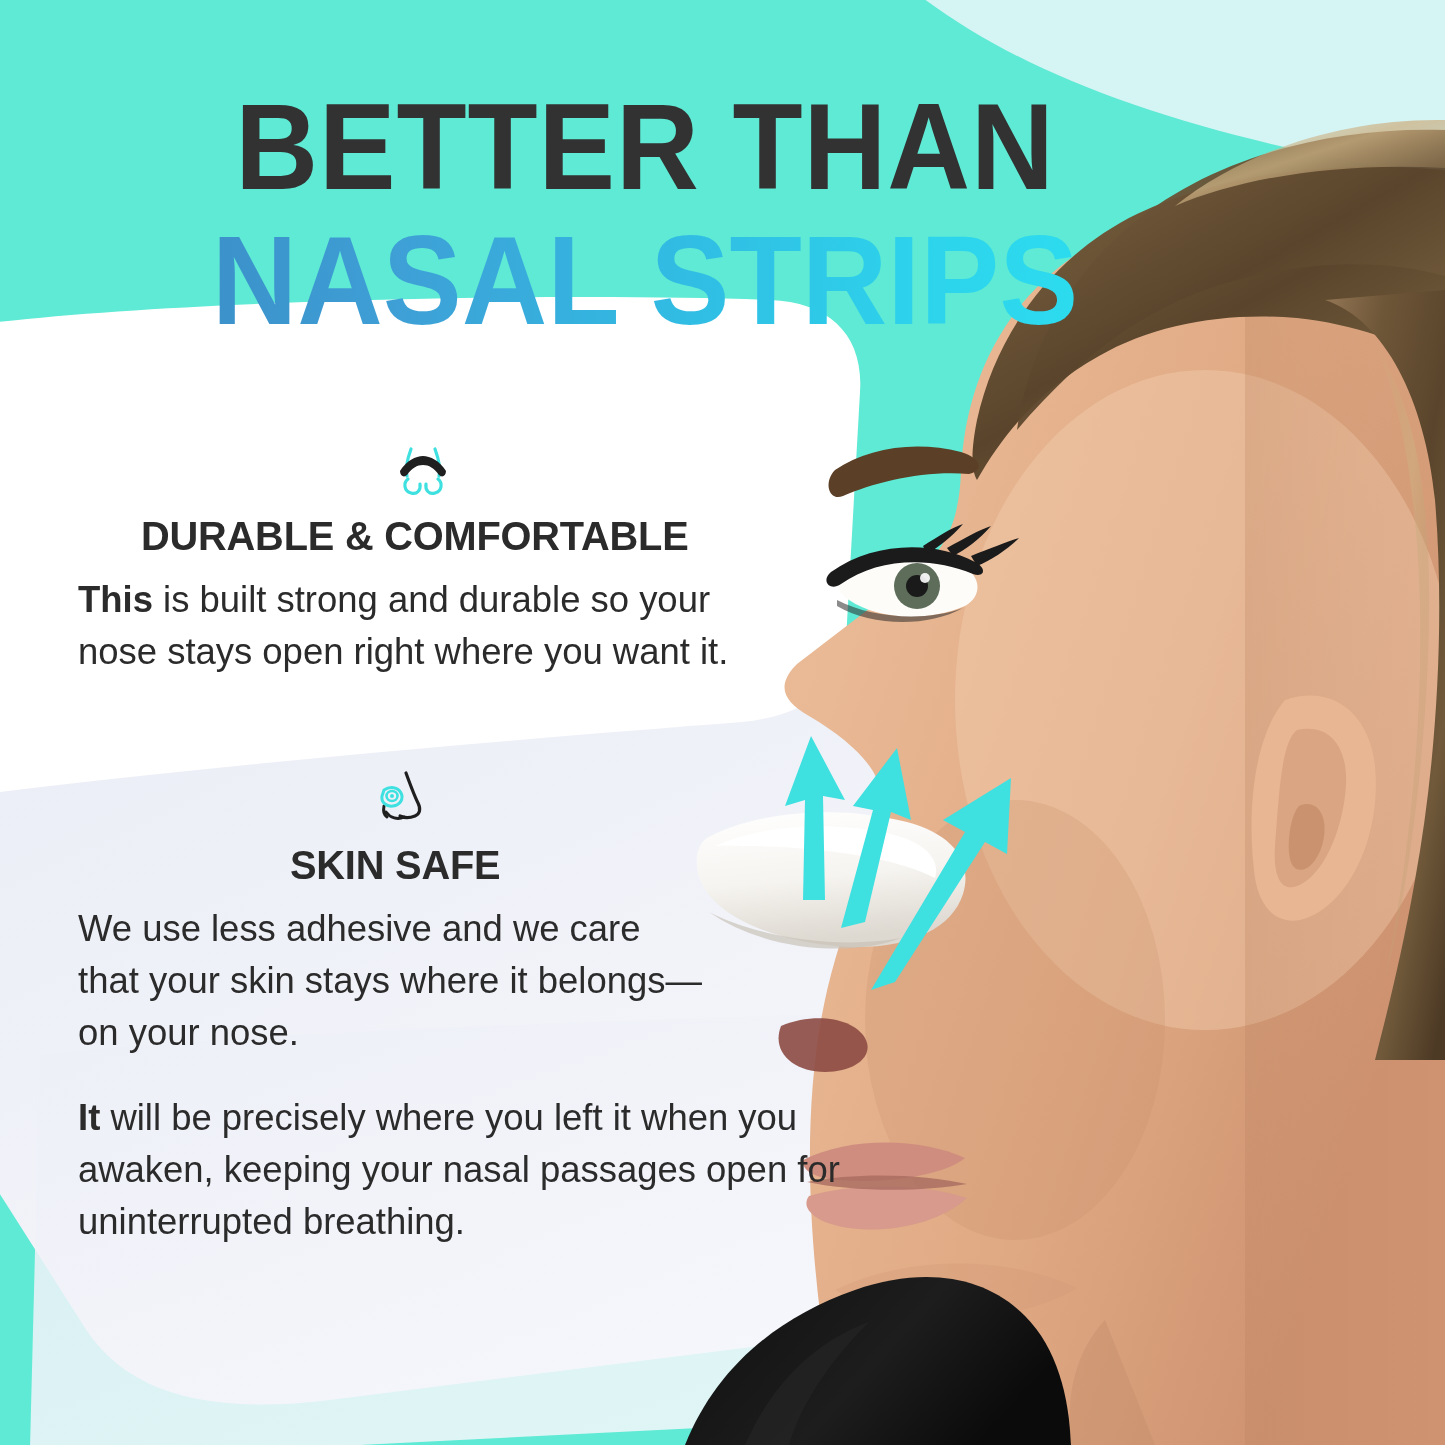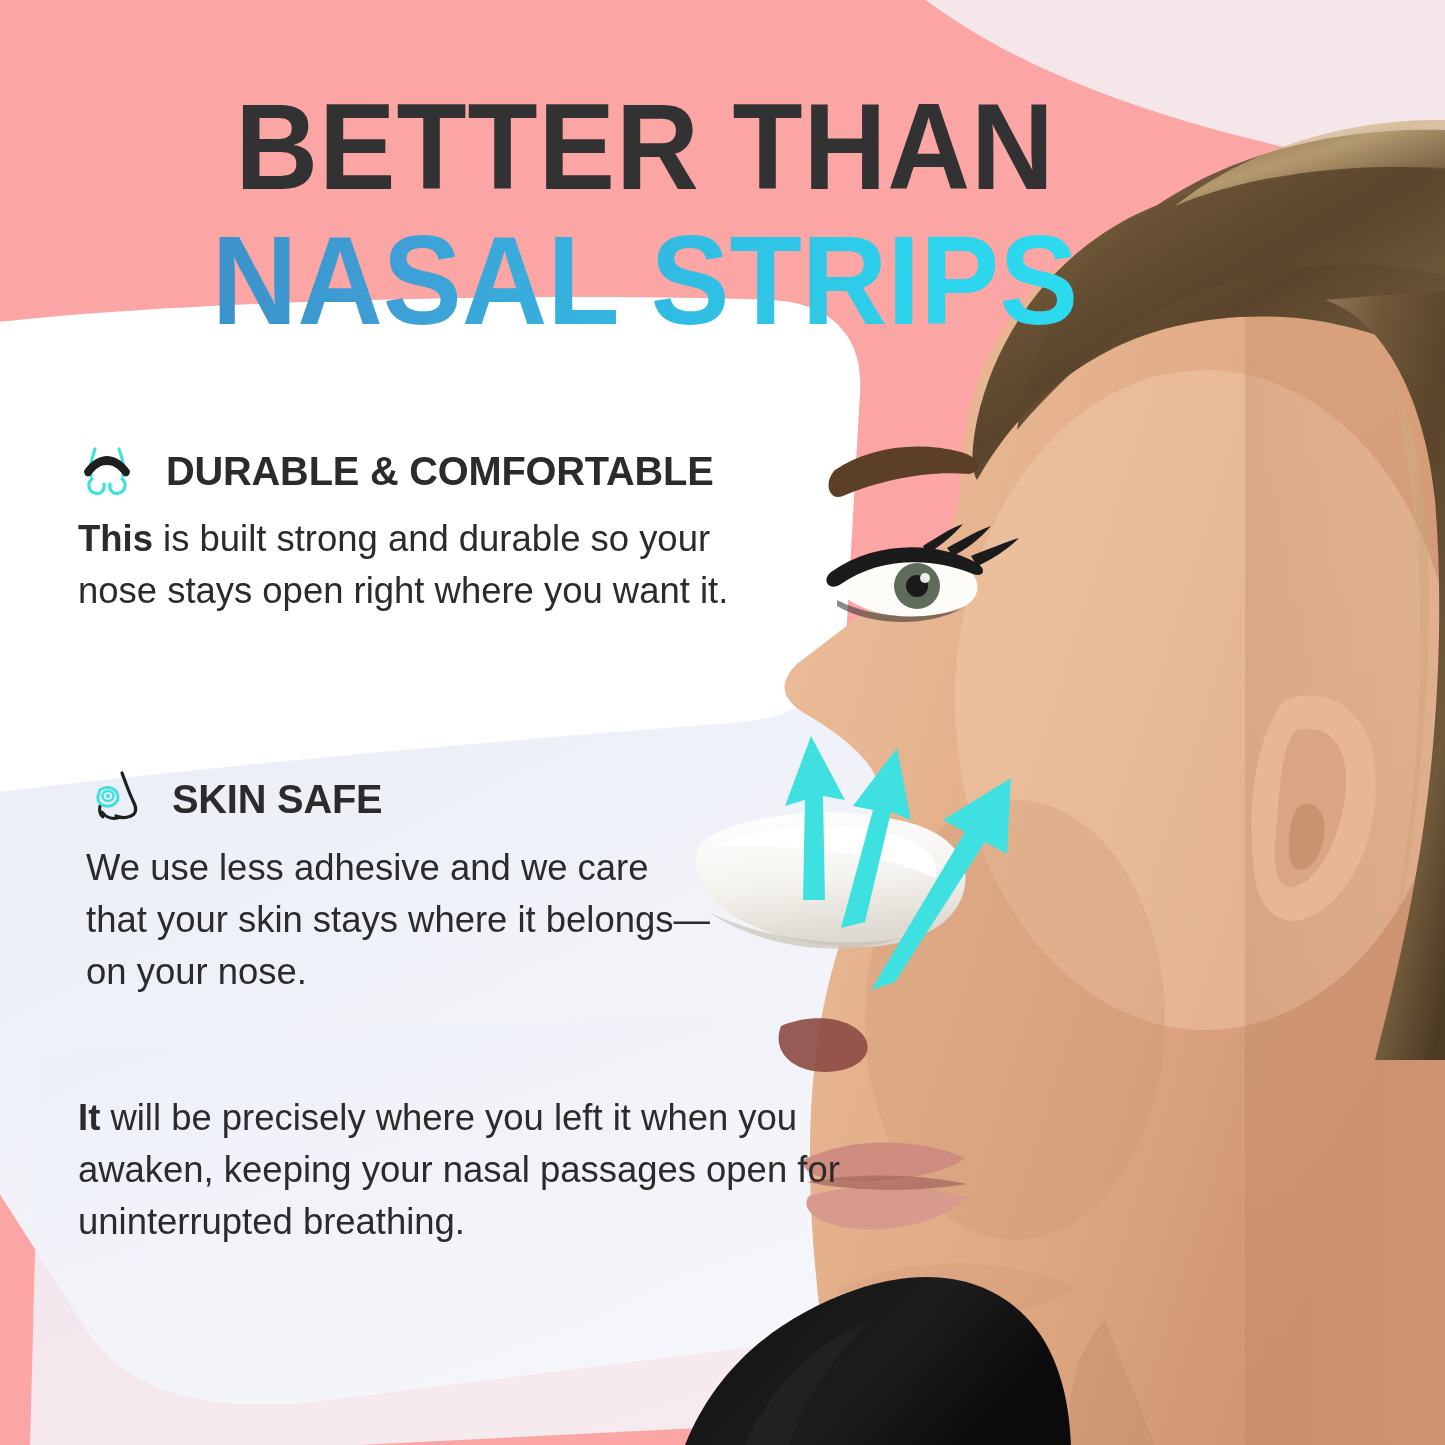--- a/index.html
+++ b/index.html
@@ -9,21 +9,21 @@
   }
   body {
     font-family: "Liberation Sans", sans-serif;
   }
 
   #canvas {
     position: relative;
     width: 1445px;
     height: 1445px;
     overflow: hidden;
-    background: #fca5a5;
+    background: #5eead4;
   }
 
   
   .bg-layer {
     position: absolute;
     inset: 0;
     pointer-events: none;
   }
   .bg-layer svg { display: block; width: 100%; height: 100%; }
 
@@ -75,28 +75,29 @@
     top: 0;
     width: 830px;
     height: 100%;
     z-index: 5;
   }
   .feature {
     position: absolute;
     left: 78px;
   }
   .feature-1 { top: 443px; width: 690px; }
-  .feature-2 { top: 770px; width: 640px; margin-left: 8px; }
+  .feature-2 { top: 770px; width: 640px; }
   .feature-3 { top: 1092px; width: 790px; }
 
   .feature-head {
     display: flex;
     align-items: center;
-    gap: 30px;
+    gap: 14px;
     margin-bottom: 14px;
+    flex-direction: column;
   }
   .feature-icon {
     flex: 0 0 auto;
     width: 58px;
     height: 56px;
     display: block;
   }
   .feature-icon.icon-skin { width: 50px; height: 58px; margin-left: 6px; }
   .feature-icon.icon-cycle { width: 54px; height: 50px; margin-left: 4px; }
 

